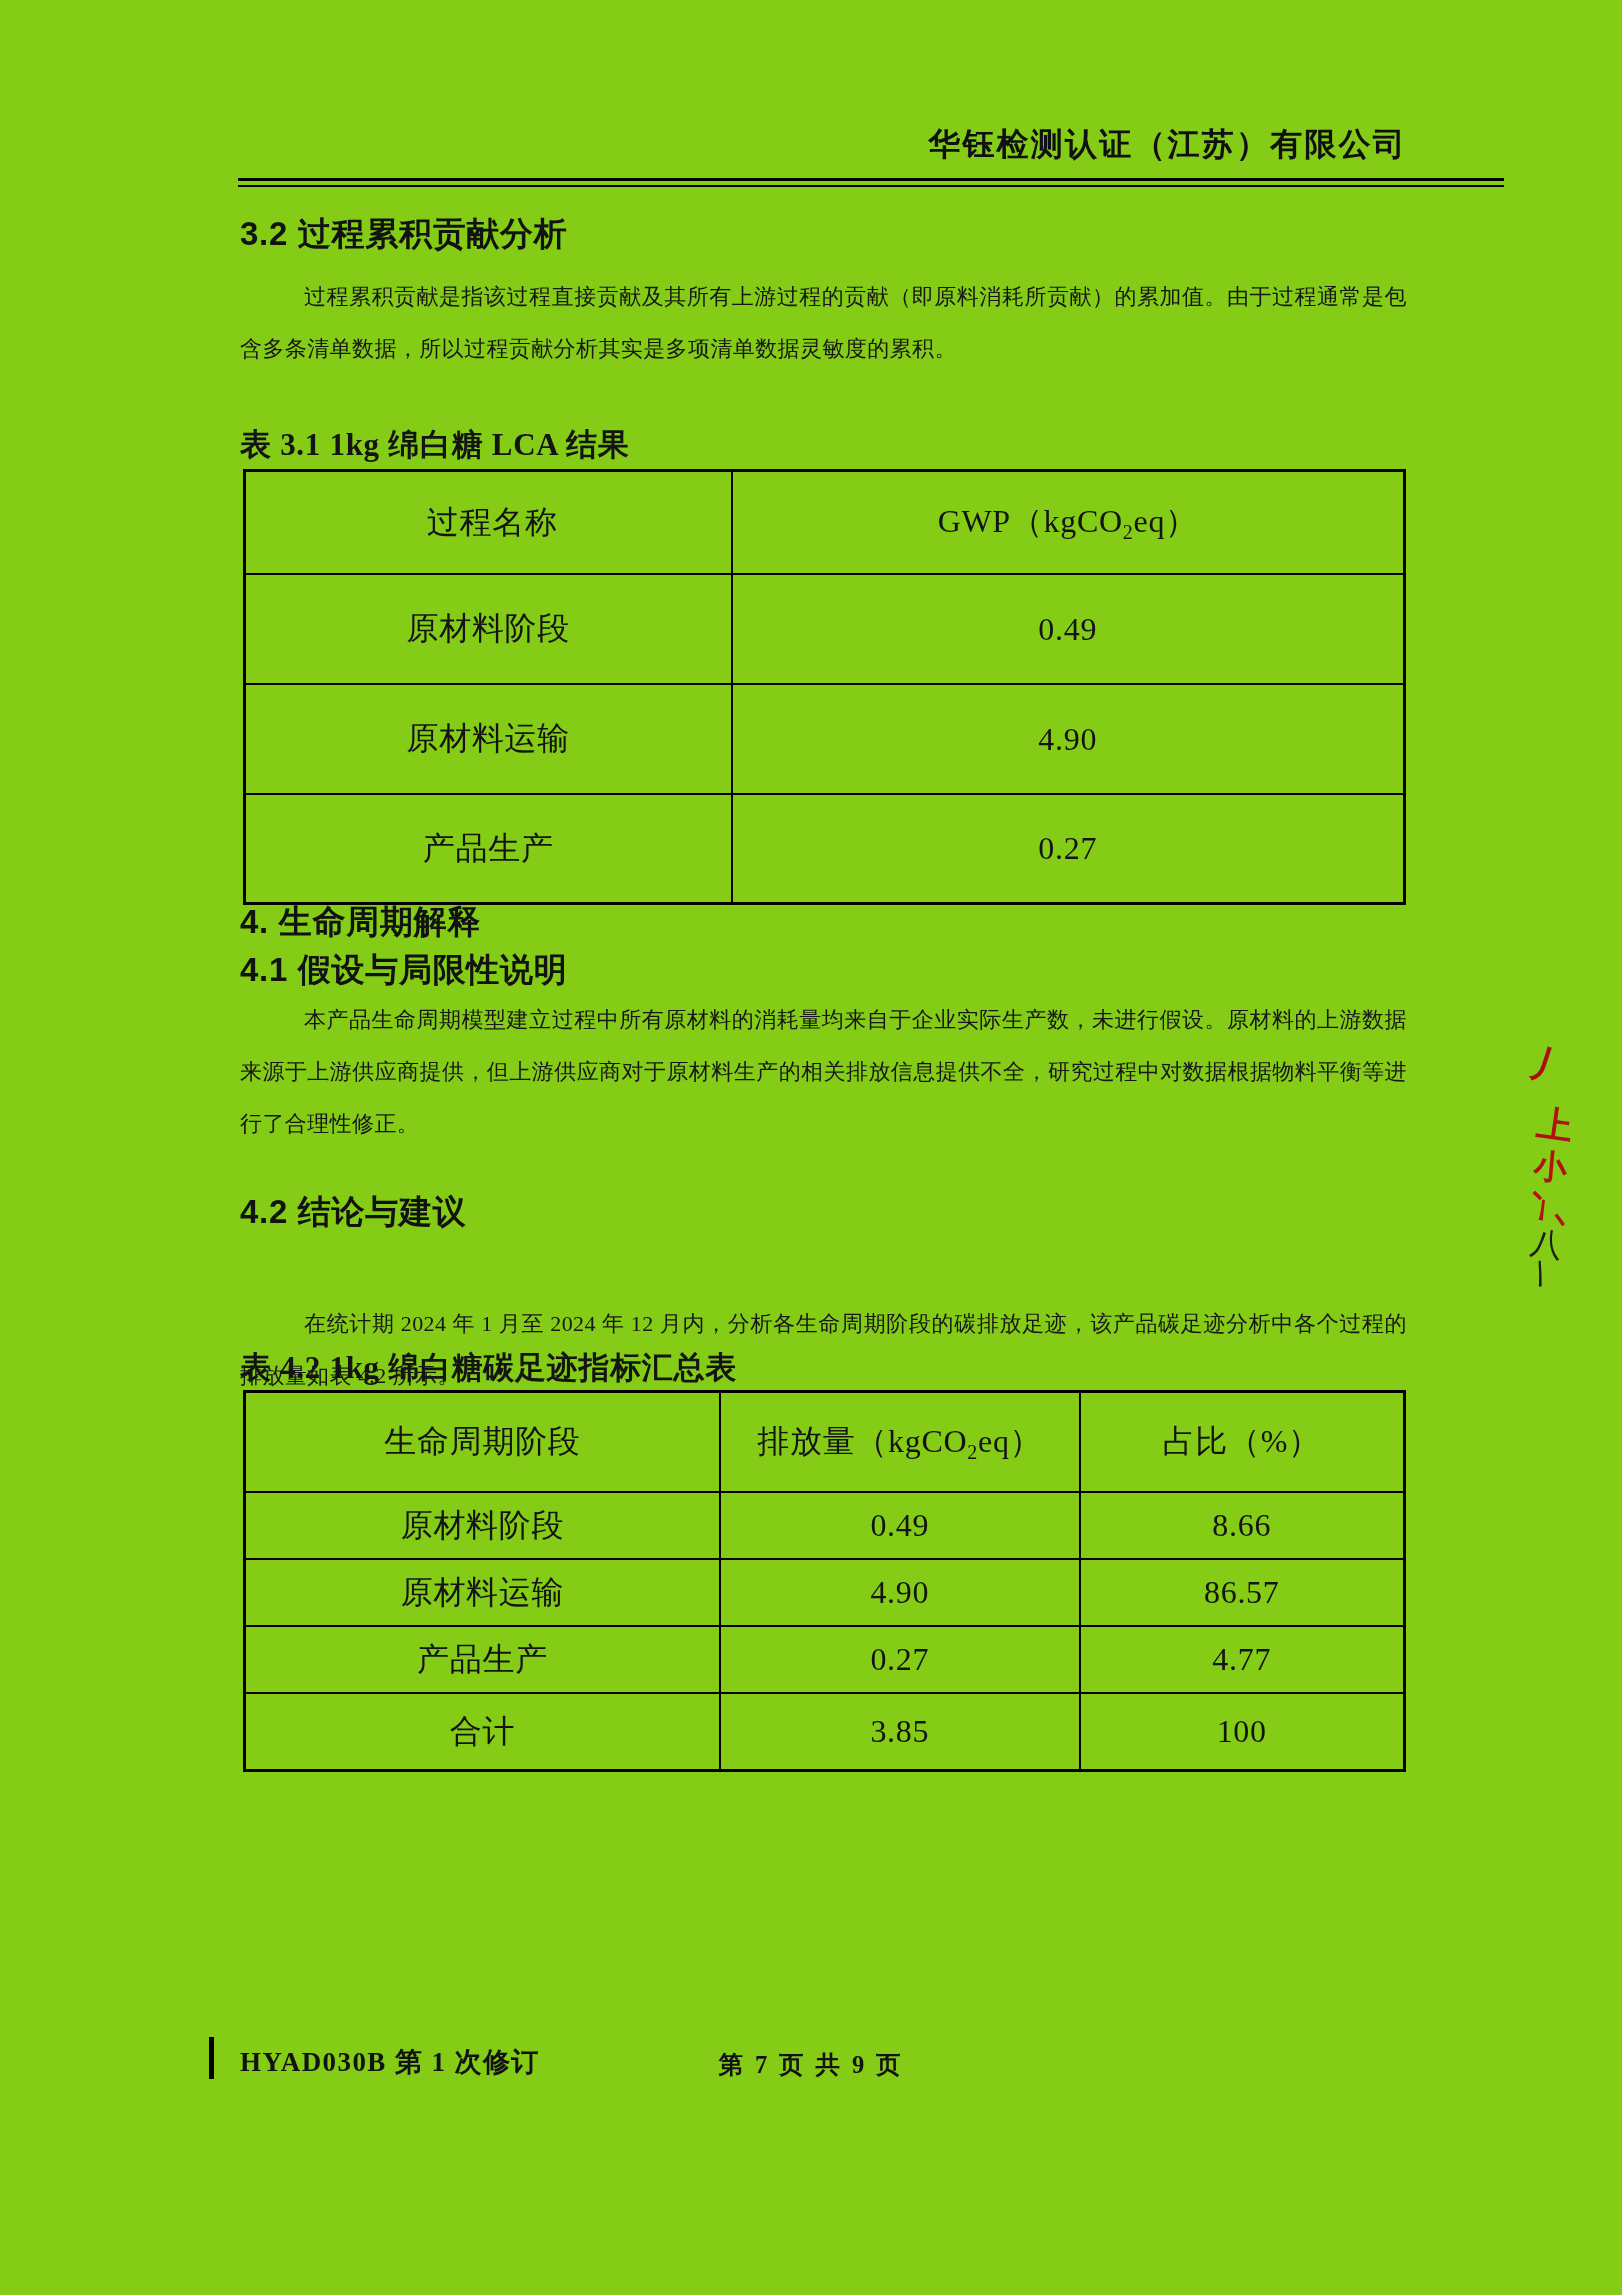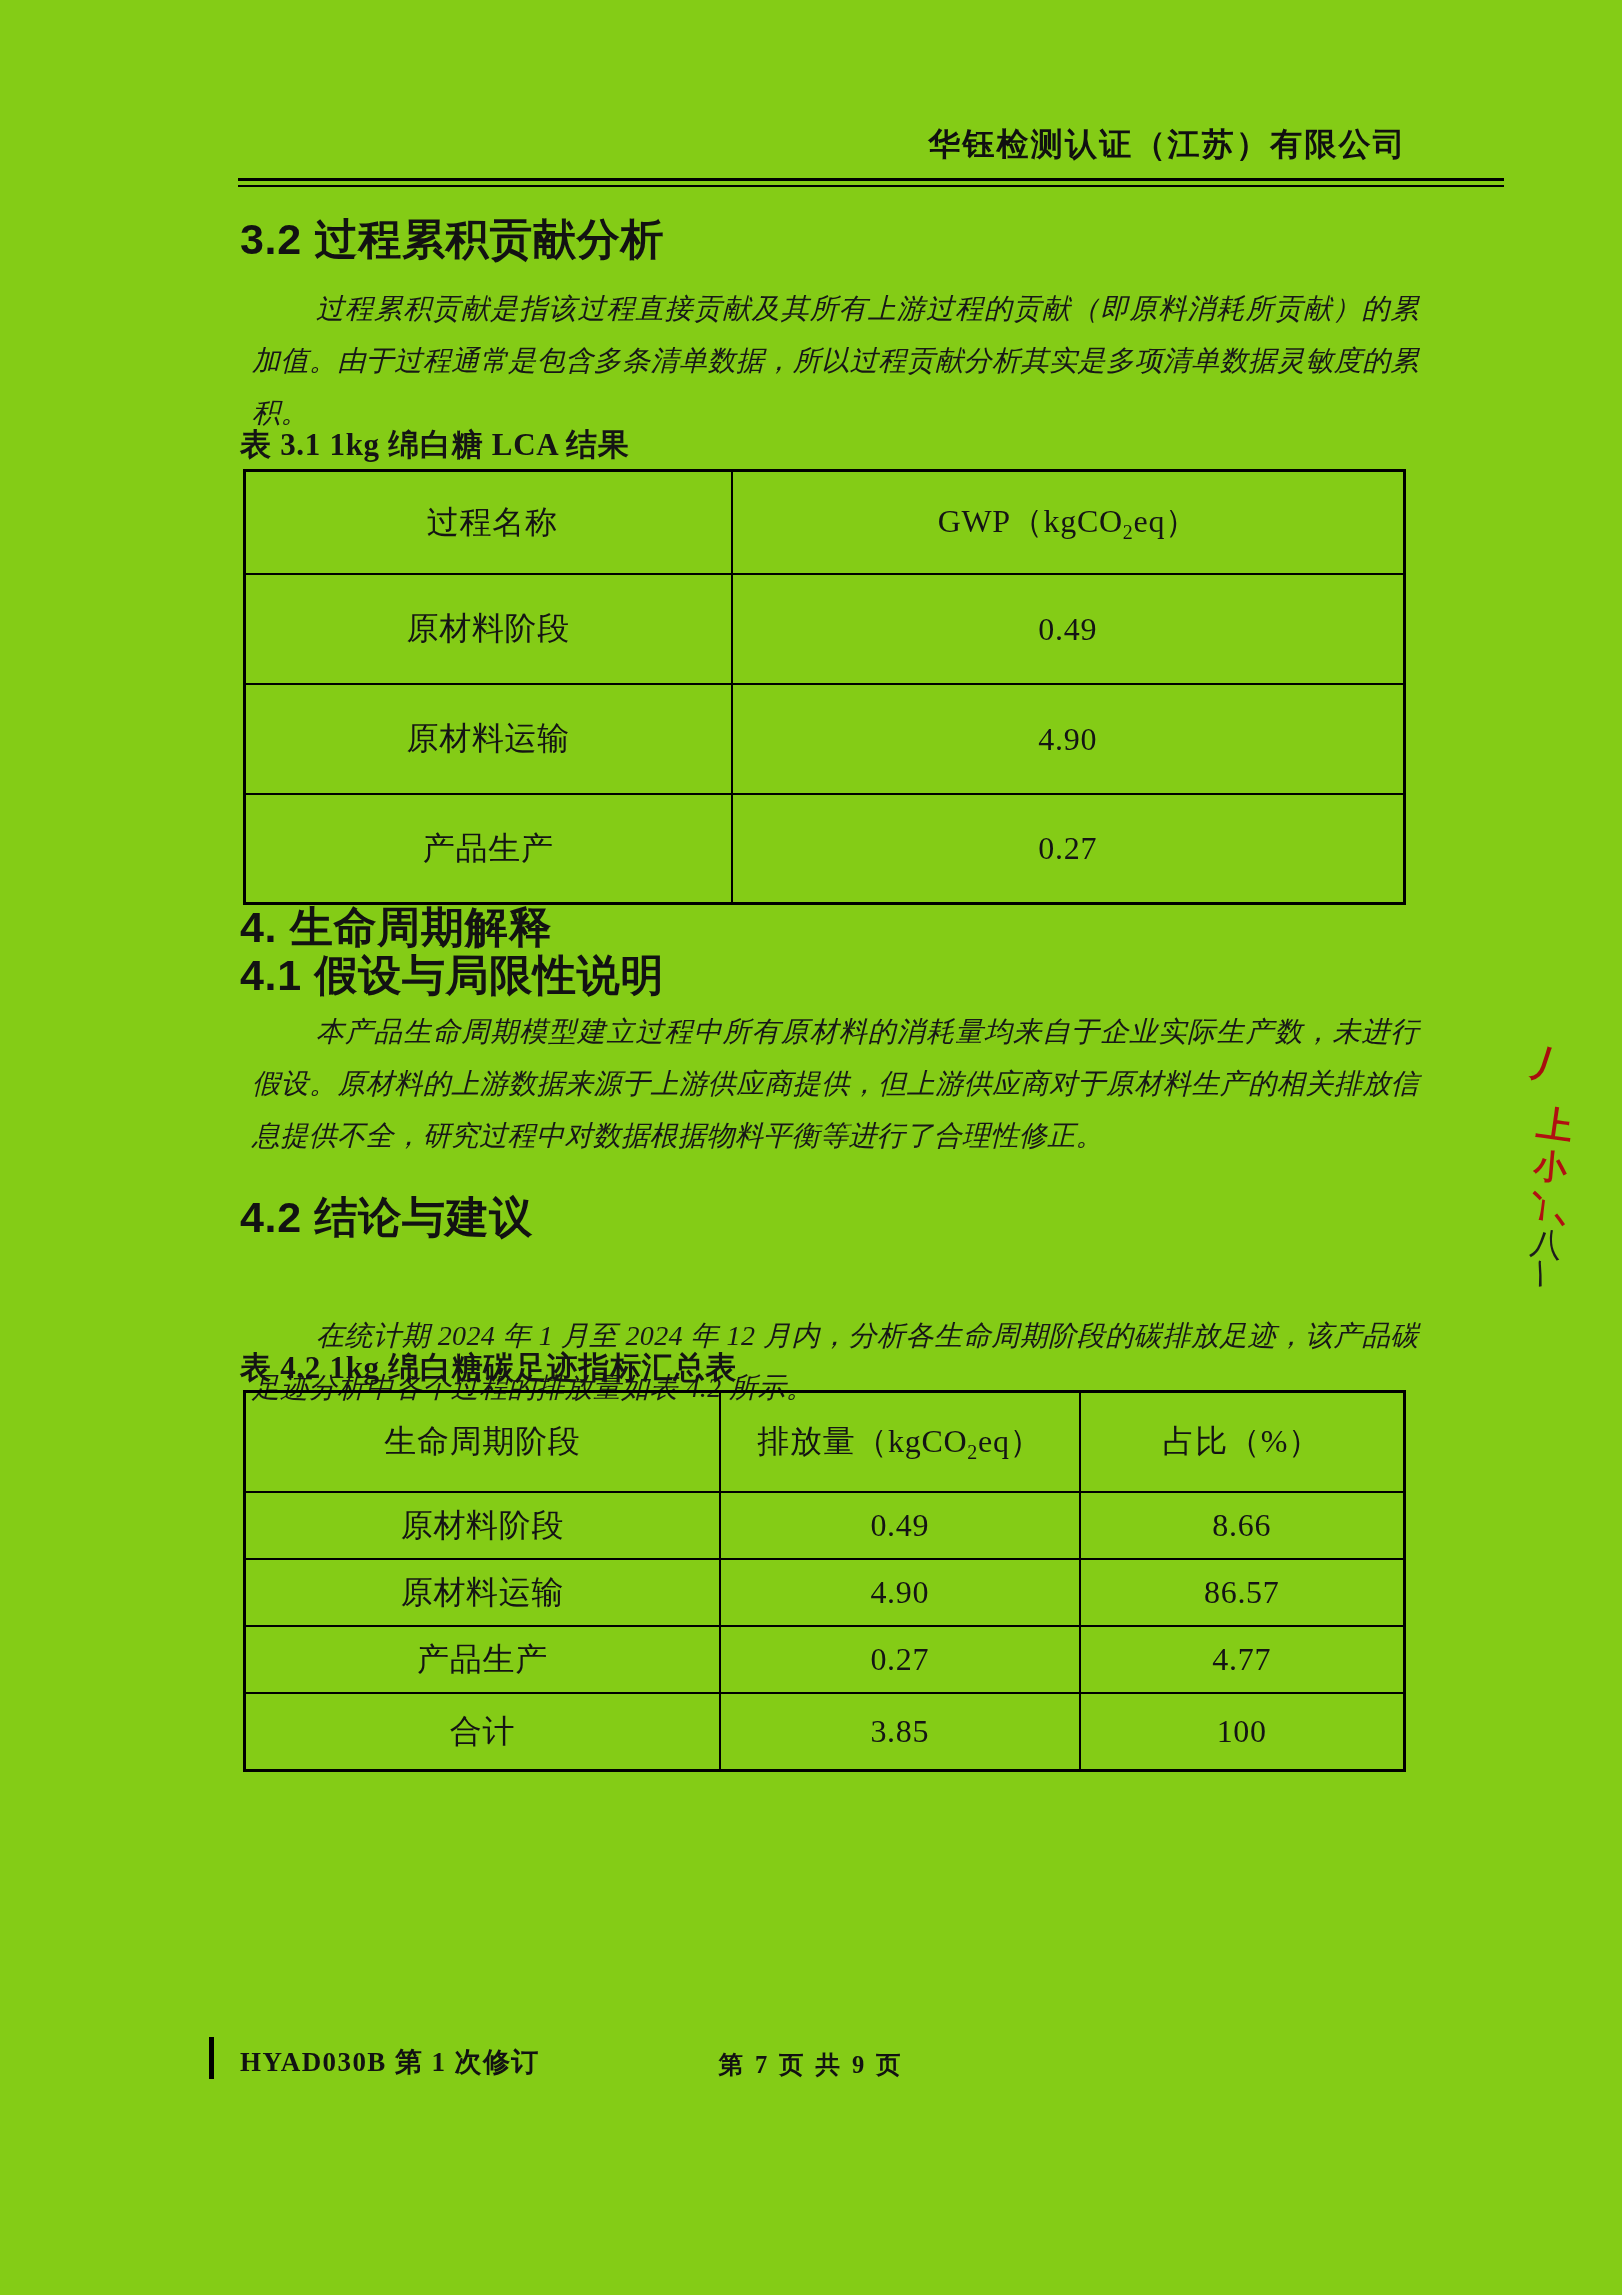--- a/index.html
+++ b/index.html
@@ -18,27 +18,27 @@
     color:#101010;white-space:nowrap;
   }
   .double-rule{
     position:absolute;top:178px;left:238px;width:1266px;height:4.3px;
     border-top:3.6px solid #000;border-bottom:2.9px solid #000;
   }
   
   .content{position:absolute;left:240px;width:1167px;}
   .abs{position:absolute;left:0;width:100%;}
   h2.sec{
-    margin:0;font-size:43px;font-weight:bold;line-height:1.2;
+    margin:0;font-size:33px;font-weight:bold;line-height:1.2;
     font-family:"Liberation Sans","DejaVu Sans",sans-serif;
     letter-spacing:0.7px;color:#121212;
   }
   p.body{
-    margin:12px;font-size:28px;line-height:52px;letter-spacing:0.4px;
-    text-align:justify;text-indent:64px;color:#171717;font-style:italic;
+    margin:0;font-size:22px;line-height:52px;letter-spacing:0.4px;
+    text-align:justify;text-indent:64px;color:#171717;
   }
   .caption{
     margin:0;font-size:31px;font-weight:bold;
     letter-spacing:0.7px;color:#141414;
   }
   
   table.doc{
     border-collapse:collapse;width:1163px;margin-left:2.9px;
     table-layout:fixed;
   }

